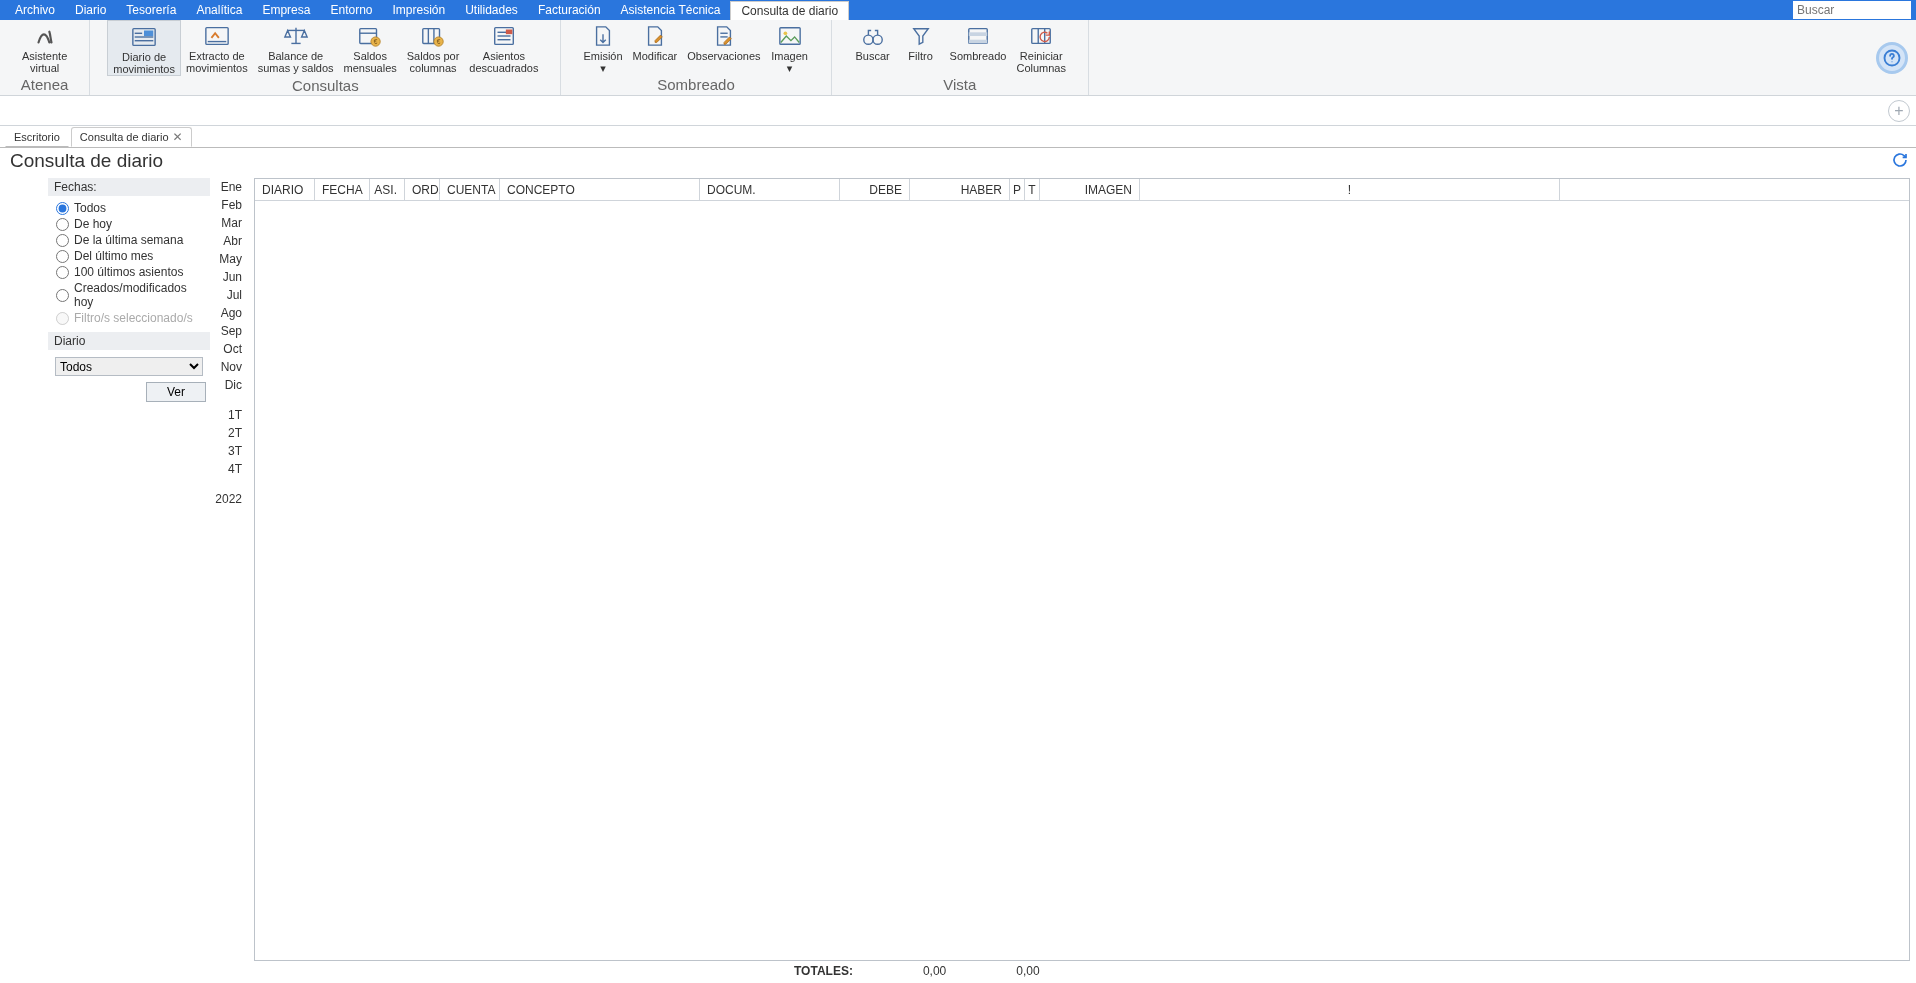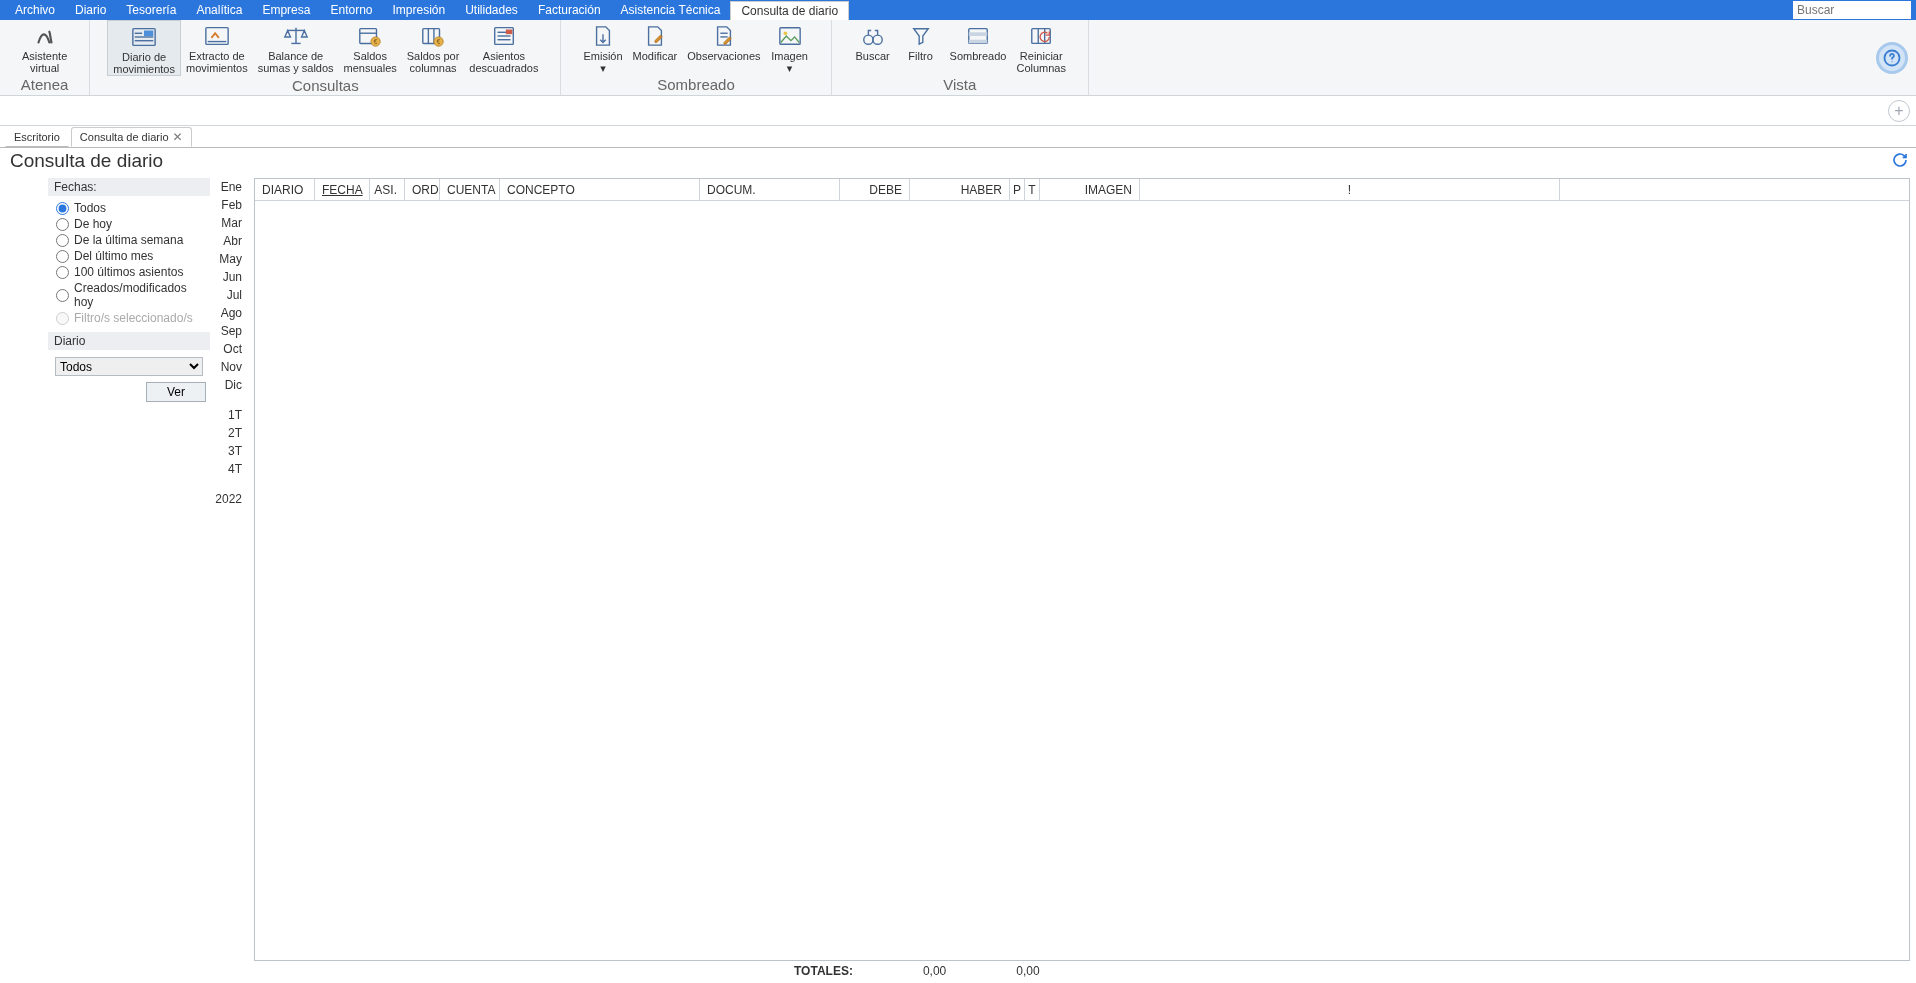--- a/index.html
+++ b/index.html
@@ -365,21 +365,21 @@
         <div class="month-item">4T</div>
       </div>
     <div class="month-gap"></div>
     <div class="month-item">2022</div>
   </div>
 
   <div class="grid-area">
     <div class="grid">
       <div class="grid-head" id="grid-head">
           <div class="grid-col " style="width: 60px;">DIARIO</div>
-          <div class="grid-col " style="width: 55px; text-decoration: underline;">FECHA</div>
+          <div class="grid-col " style="width: 55px;">FECHA</div>
           <div class="grid-col right" style="width: 35px;">ASI.</div>
           <div class="grid-col " style="width: 35px;">ORD.</div>
           <div class="grid-col " style="width: 60px;">CUENTA</div>
           <div class="grid-col " style="width: 200px;">CONCEPTO</div>
           <div class="grid-col " style="width: 140px;">DOCUM.</div>
           <div class="grid-col right" style="width: 70px;">DEBE</div>
           <div class="grid-col right" style="width: 100px;">HABER</div>
           <div class="grid-col center" style="width: 15px;">P</div>
           <div class="grid-col center" style="width: 15px;">T</div>
           <div class="grid-col right" style="width: 100px;">IMAGEN</div>

